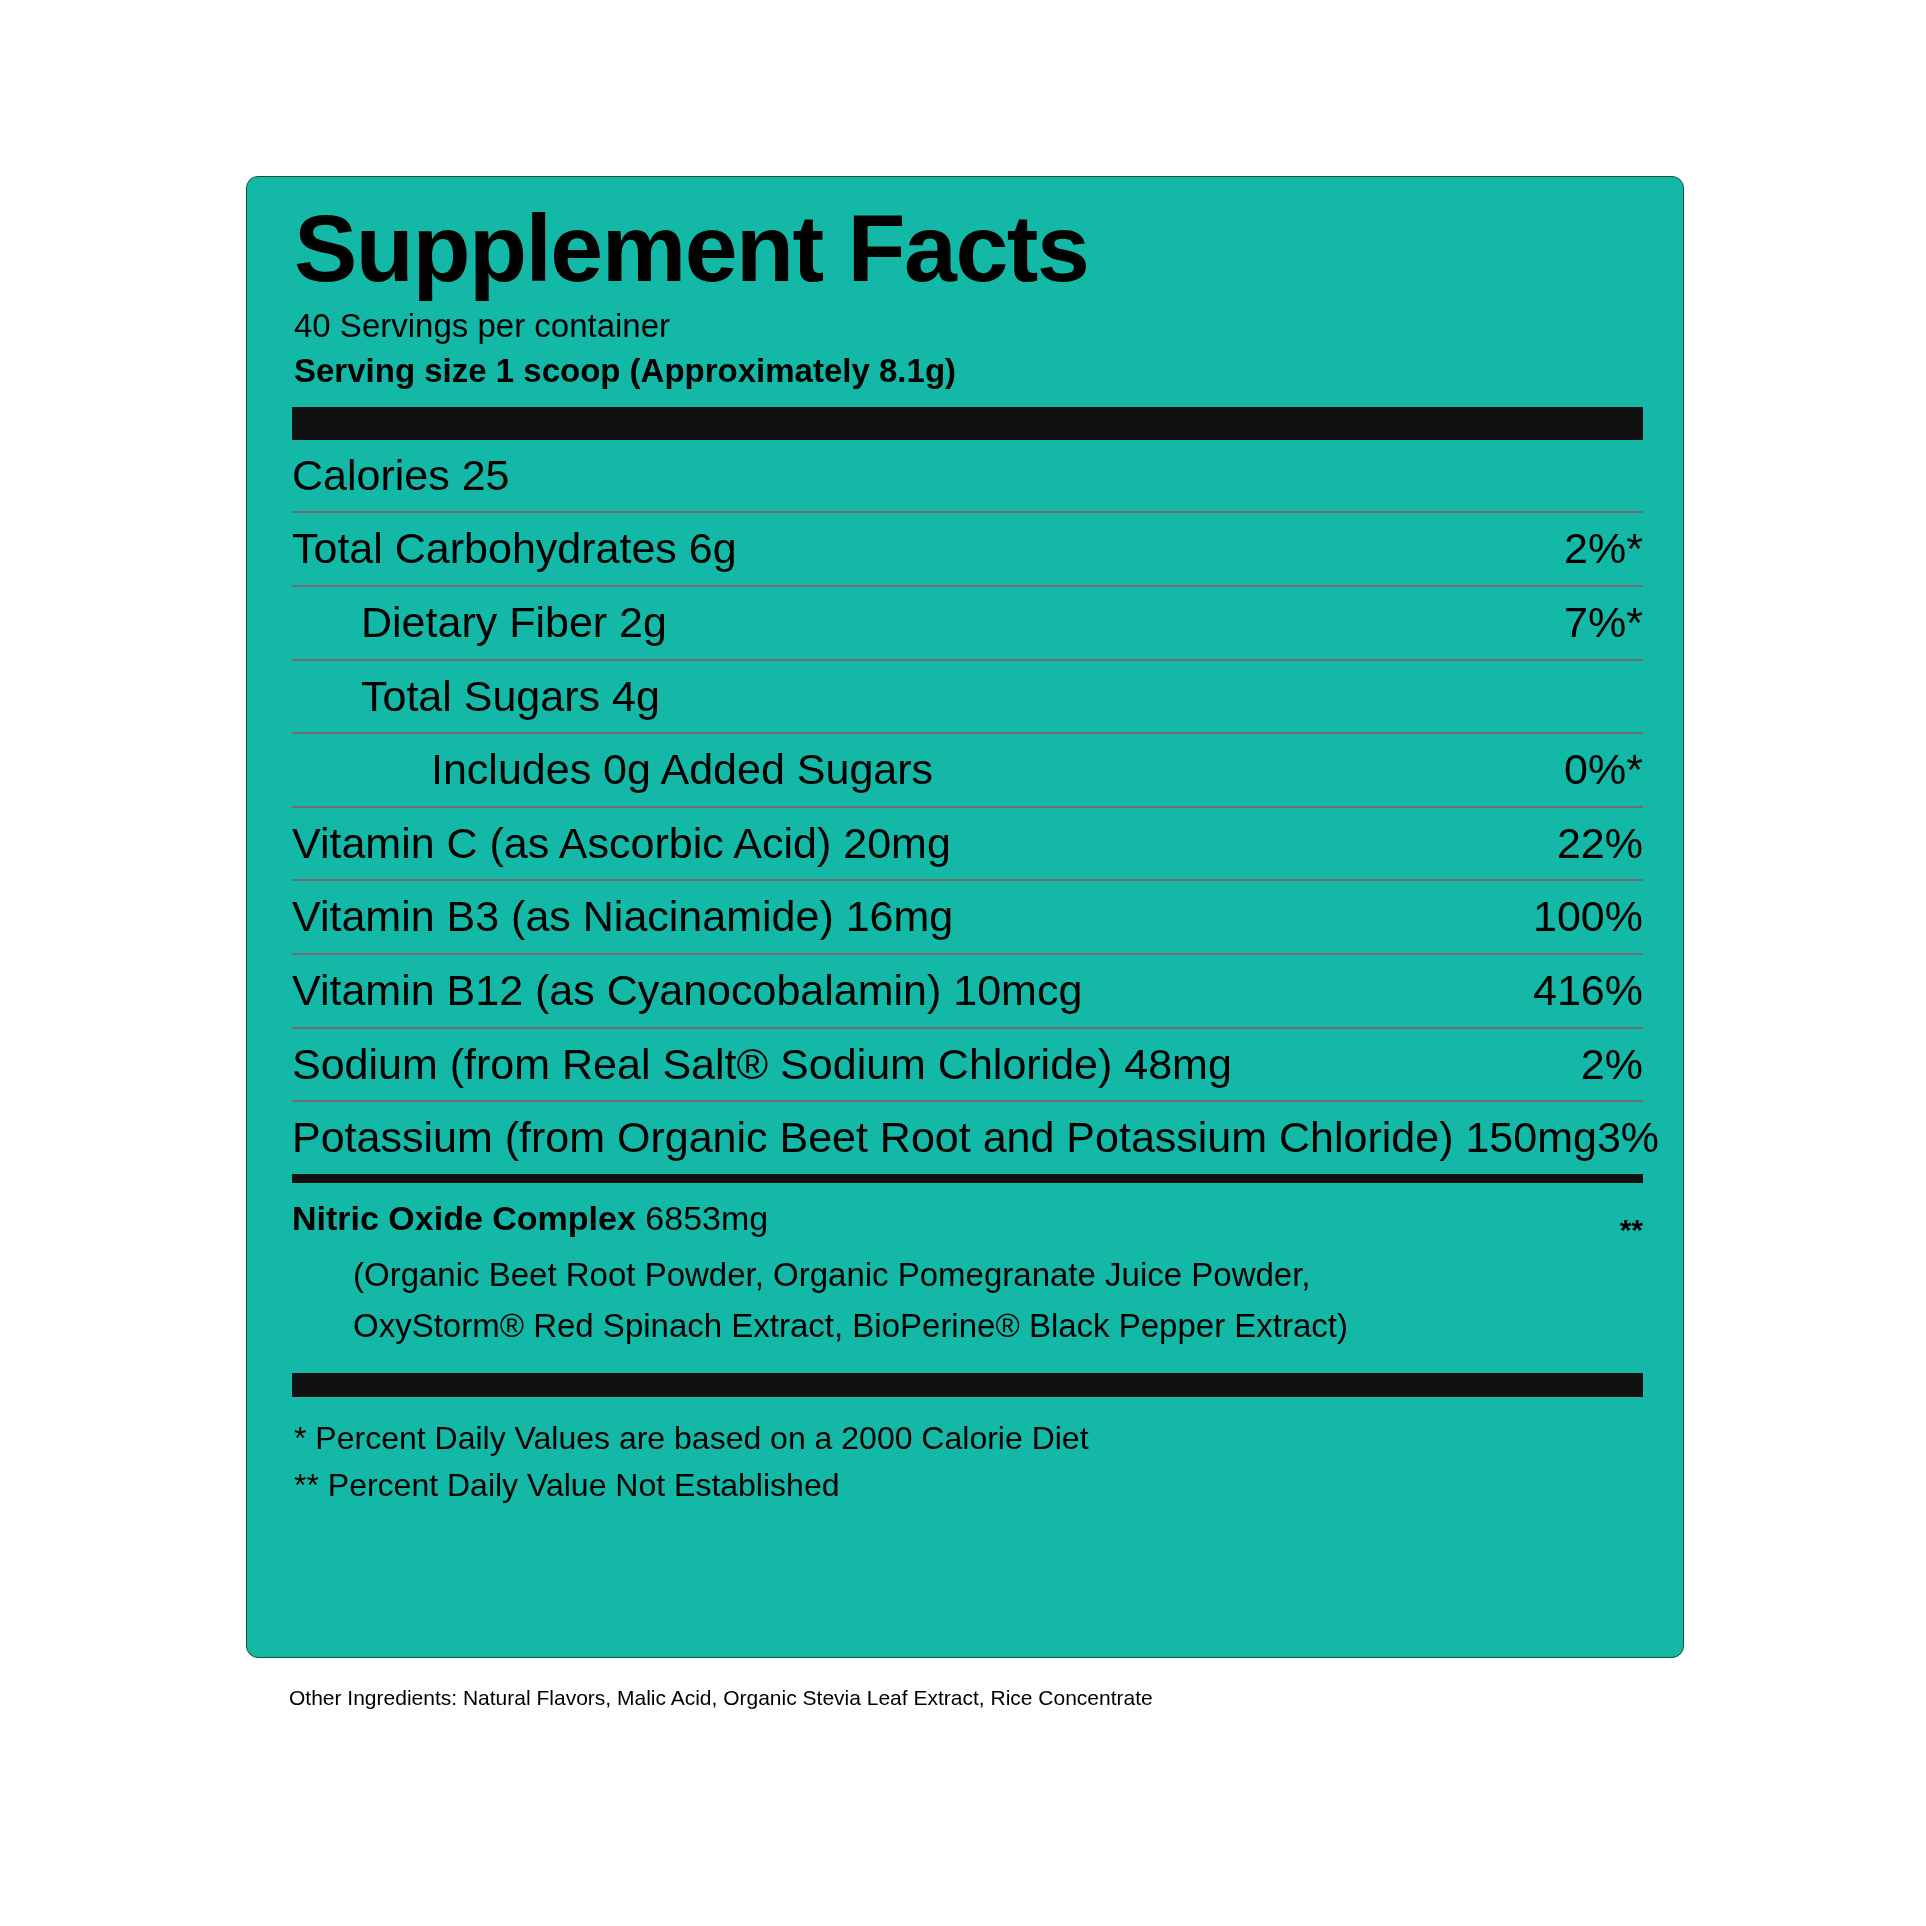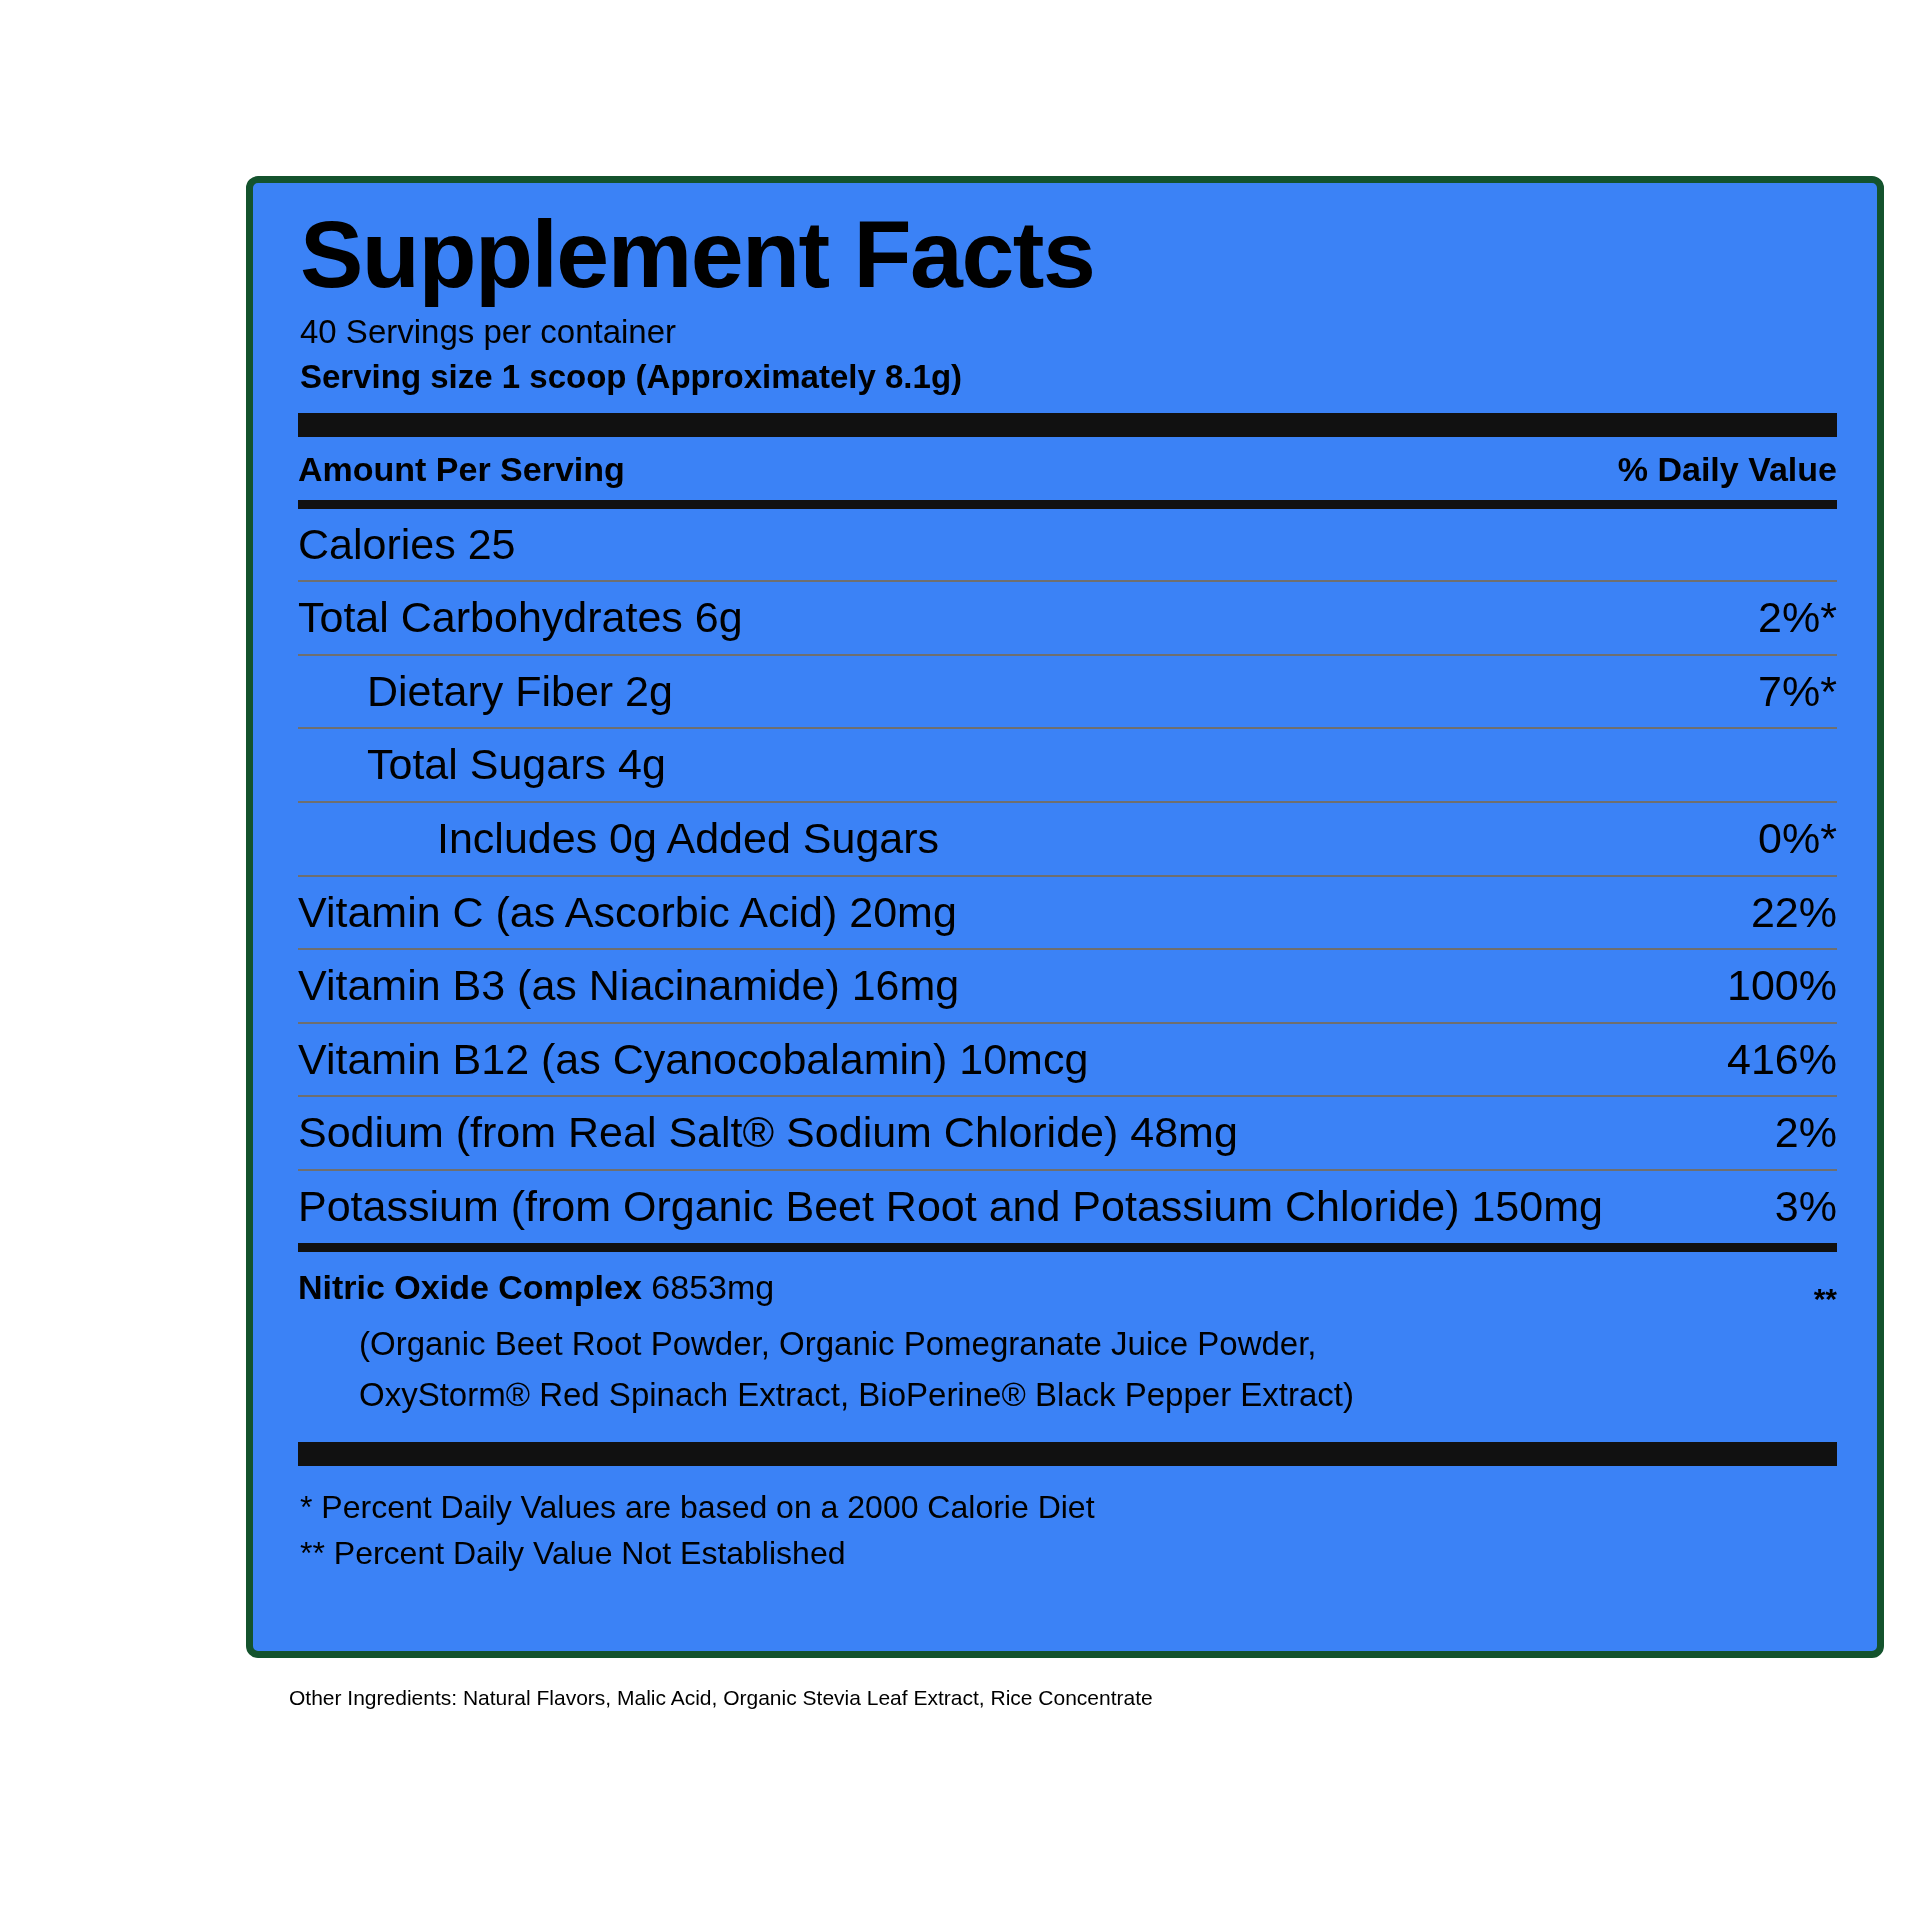--- a/index.html
+++ b/index.html
@@ -12,26 +12,26 @@
     height: 1927px;
     font-family: "Liberation Sans", sans-serif;
     color: #000000;
     position: relative;
     overflow: hidden;
   }
   .panel {
     position: absolute;
     left: 246px;
     top: 176px;
-    width: 1638px;
+    width: 1438px;
     height: 1482px;
-    border: 7px solid #14532d;
+    border: 1px solid #14532d;
     border-radius: 12px;
     box-sizing: border-box;
-    background: #3b82f6;
+    background: #14b8a6;
   }
   .inner {
     position: absolute;
     left: 45px;
     right: 40px;
     top: 22px;
   }
   .title {
     font-size: 95px;
     font-weight: bold;
@@ -125,24 +125,20 @@
 <div class="panel">
   <div class="inner">
 
     <div class="title">Supplement Facts</div>
 
     <div class="servings">40 Servings per container</div>
     <div class="serving-size">Serving size 1 scoop (Approximately 8.1g)</div>
 
     <div class="bar-thick"></div>
 
-    <div class="row hdr">
-      <span class="left">Amount Per Serving</span>
-      <span class="right">% Daily Value</span>
-    </div>
 
     <div class="bar-mid"></div>
 
     <div class="row">
       <span class="left">Calories 25</span>
       <span class="right"></span>
     </div>
     <div class="rule"></div>
 
     <div class="row">

